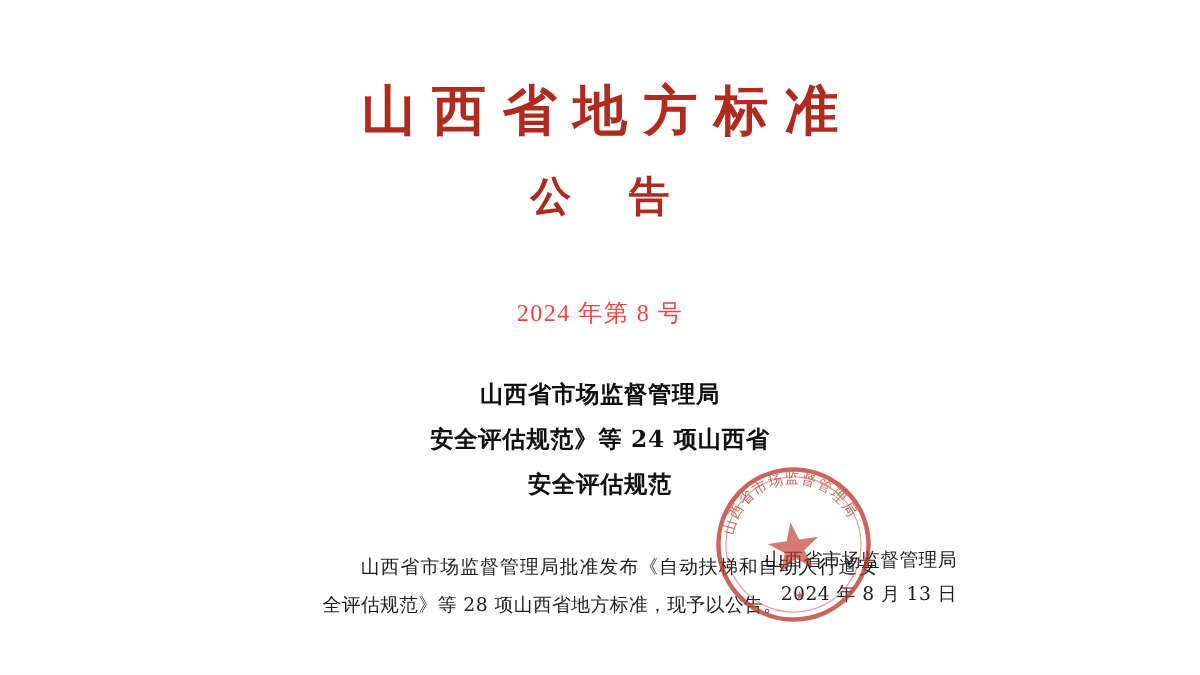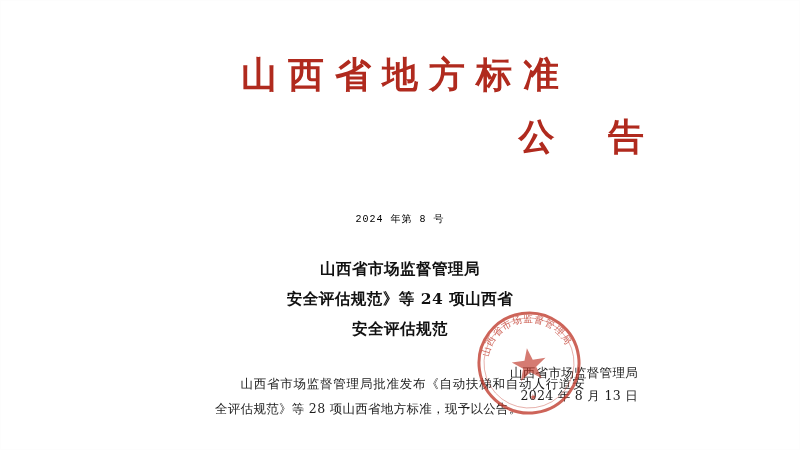--- a/index.html
+++ b/index.html
@@ -42,35 +42,35 @@
     color: #b02a1e;
     font-family: "DejaVu Serif", serif;
     font-size: 36px;
     letter-spacing: 11px;
     text-indent: 11px;
     font-weight: 600;
     line-height: 1.25;
   }
   .title-sub {
     margin-top: 16px;
-    text-align: right;
+    text-align: center;
     color: #b02a1e;
-    font-family: Liberation Mono, monospace;
-    font-size: 36px;
+    font-family: Liberation Serif, serif;
+    font-size: 27px;
     letter-spacing: 16px;
     text-indent: 16px;
     font-weight: 600;
   }
   .issue-no {
     margin-top: 50px;
     text-align: center;
-    color: #000000;
-    font-size: 10px;
+    color: #ef4444;
+    font-size: 16px;
     letter-spacing: 1px;
-    font-family: Liberation Mono, monospace;
+    font-family: Liberation Serif, serif;
   }
   .heading-block {
     margin-top: 28px;
     text-align: center;
     color: #111;
     font-family: "DejaVu Serif", serif;
     font-size: 15.5px;
     font-weight: 700;
     line-height: 1.95;
     letter-spacing: 0.5px;

